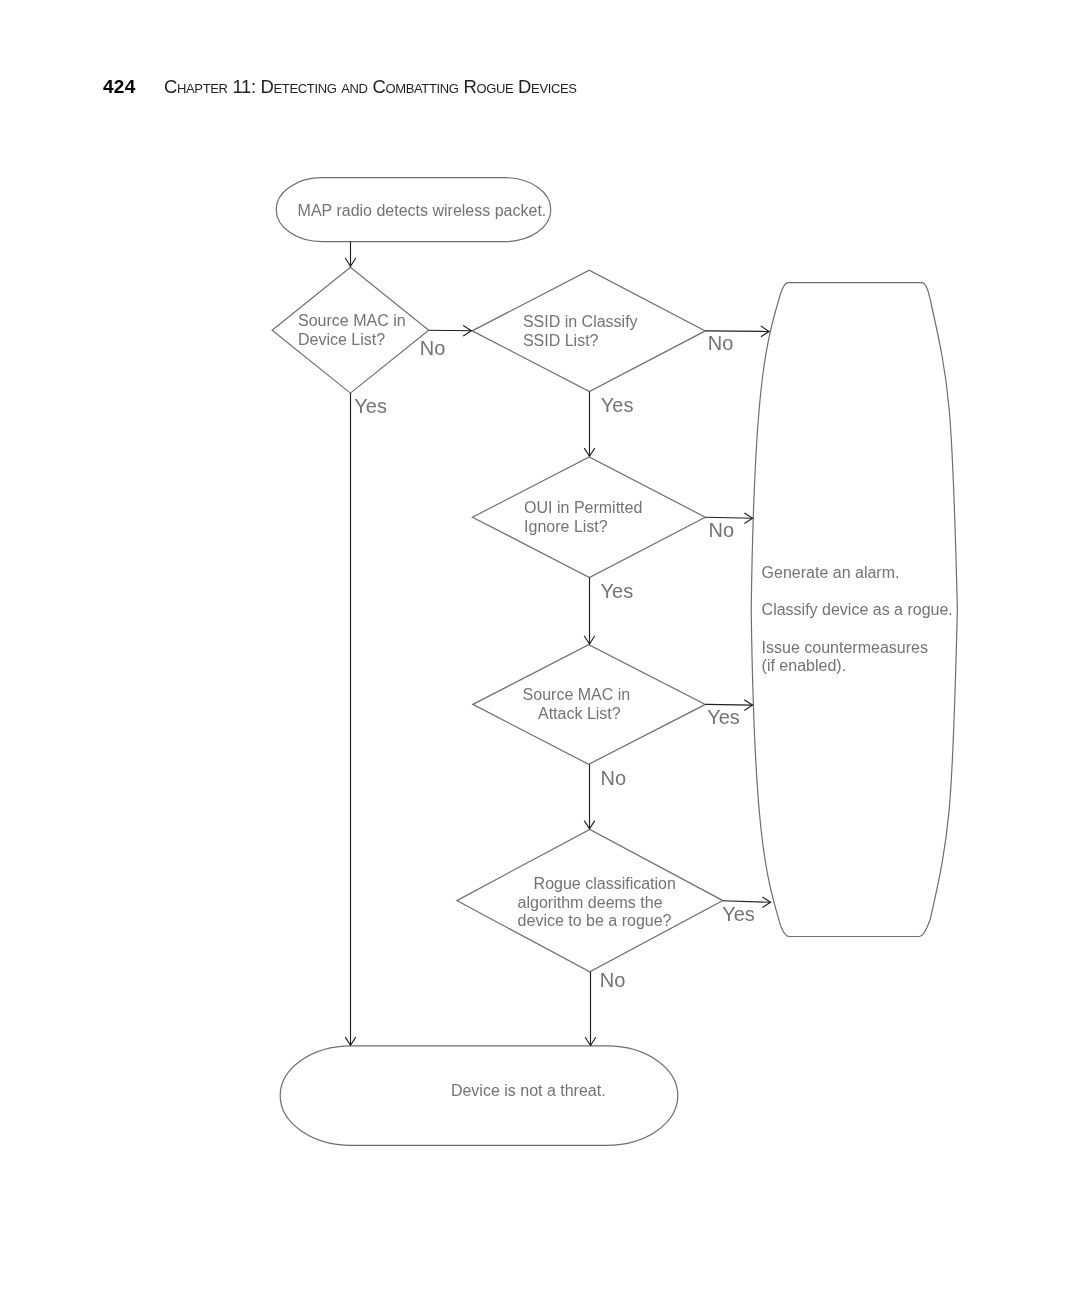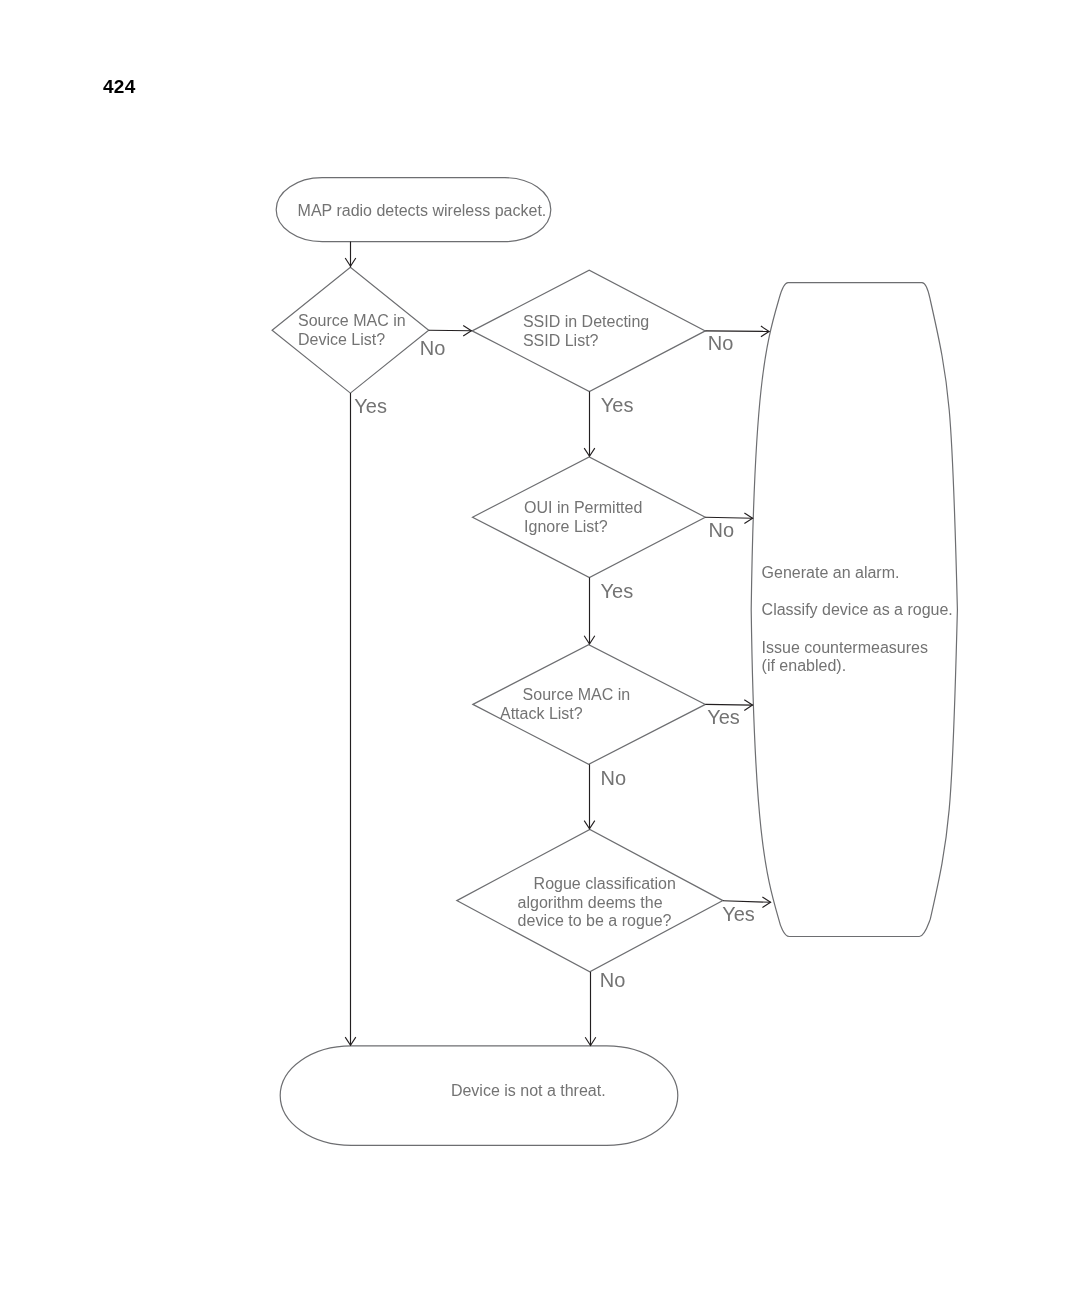--- a/index.html
+++ b/index.html
@@ -21,21 +21,21 @@
   #t-d1a{left:298px;top:312.8px;}
   #t-d1b{left:298px;top:331.6px;}
   
   #t-d2a{left:522.9px;top:314.2px;}
   #t-d2b{left:522.9px;top:332.8px;}
   
   #t-d3a{left:524.1px;top:500.3px;}
   #t-d3b{left:524.1px;top:518.8px;}
   
   #t-d4a{left:522.6px;top:687.1px;}
-  #t-d4b{left:500px;top:705.9px;}
+  #t-d4b{left:538px;top:705.9px;}
   
   #t-d5a{left:517.6px;top:876.2px;padding-left:16px;}
   #t-d5b{left:517.6px;top:894.8px;}
   #t-d5c{left:517.6px;top:913.4px;}
   
   #t-acta{left:761.6px;top:565.3px;}
   #t-actb{left:761.6px;top:602.3px;}
   #t-actc{left:761.6px;top:639.8px;}
   #t-actd{left:761.6px;top:658.4px;}
   
@@ -52,20 +52,21 @@
   #l-d4no{left:600.6px;top:770.2px;}
   #l-d5yes{left:722.2px;top:905.5px;}
   #l-d5no{left:599.8px;top:971.5px;}
 </style>
 </head>
 <body>
 
 <div id="page">
 
   <div class="hdr" id="hdr-num">424</div>
+  <div class="hdr" id="hdr-title">Chapter 11: Detecting and Combatting Rogue Devices</div>
 
   <svg id="chart" viewBox="0 0 1080 1296">
     <g fill="none" stroke="#6d6e71" stroke-width="1.2" stroke-linecap="butt" stroke-linejoin="miter">
 
       <rect x="276.2" y="177.7" width="274.6" height="64.0" rx="46" ry="31.9"></rect>
 
       <path d="M272.1 330.3 L350.4 267.3 L428.7 330.3 L350.4 393.1 Z"></path>
       <path d="M472.2 330.9 L589.2 270.2 L705.3 330.9 L589.4 391.5 Z"></path>
       <path d="M472.5 517.2 L589.2 456.9 L705.3 517.2 L589.4 577.5 Z"></path>
       <path d="M472.9 704.4 L588.7 644.6 L705.4 704.4 L588.7 764.3 Z"></path>
@@ -111,21 +112,21 @@
       <path d="M590.5,971.9 L590.5,1045.6"></path>
       <path d="M585.2,1037.3 L590.5,1045.5 L595.8,1037.3"></path>
     </g>
   </svg>
 
   <div class="nodetext" id="t-start">MAP radio detects wireless packet.</div>
 
   <div class="nodetext" id="t-d1a">Source MAC in</div>
   <div class="nodetext" id="t-d1b">Device List?</div>
 
-  <div class="nodetext" id="t-d2a">SSID in Detecting</div>
+  <div class="nodetext" id="t-d2a">SSID in Classify</div>
   <div class="nodetext" id="t-d2b">SSID List?</div>
 
   <div class="nodetext" id="t-d3a">OUI in Permitted</div>
   <div class="nodetext" id="t-d3b">Ignore List?</div>
 
   <div class="nodetext" id="t-d4a">Source MAC in</div>
   <div class="nodetext" id="t-d4b">Attack List?</div>
 
   <div class="nodetext" id="t-d5a">Rogue classification</div>
   <div class="nodetext" id="t-d5b">algorithm deems the</div>

